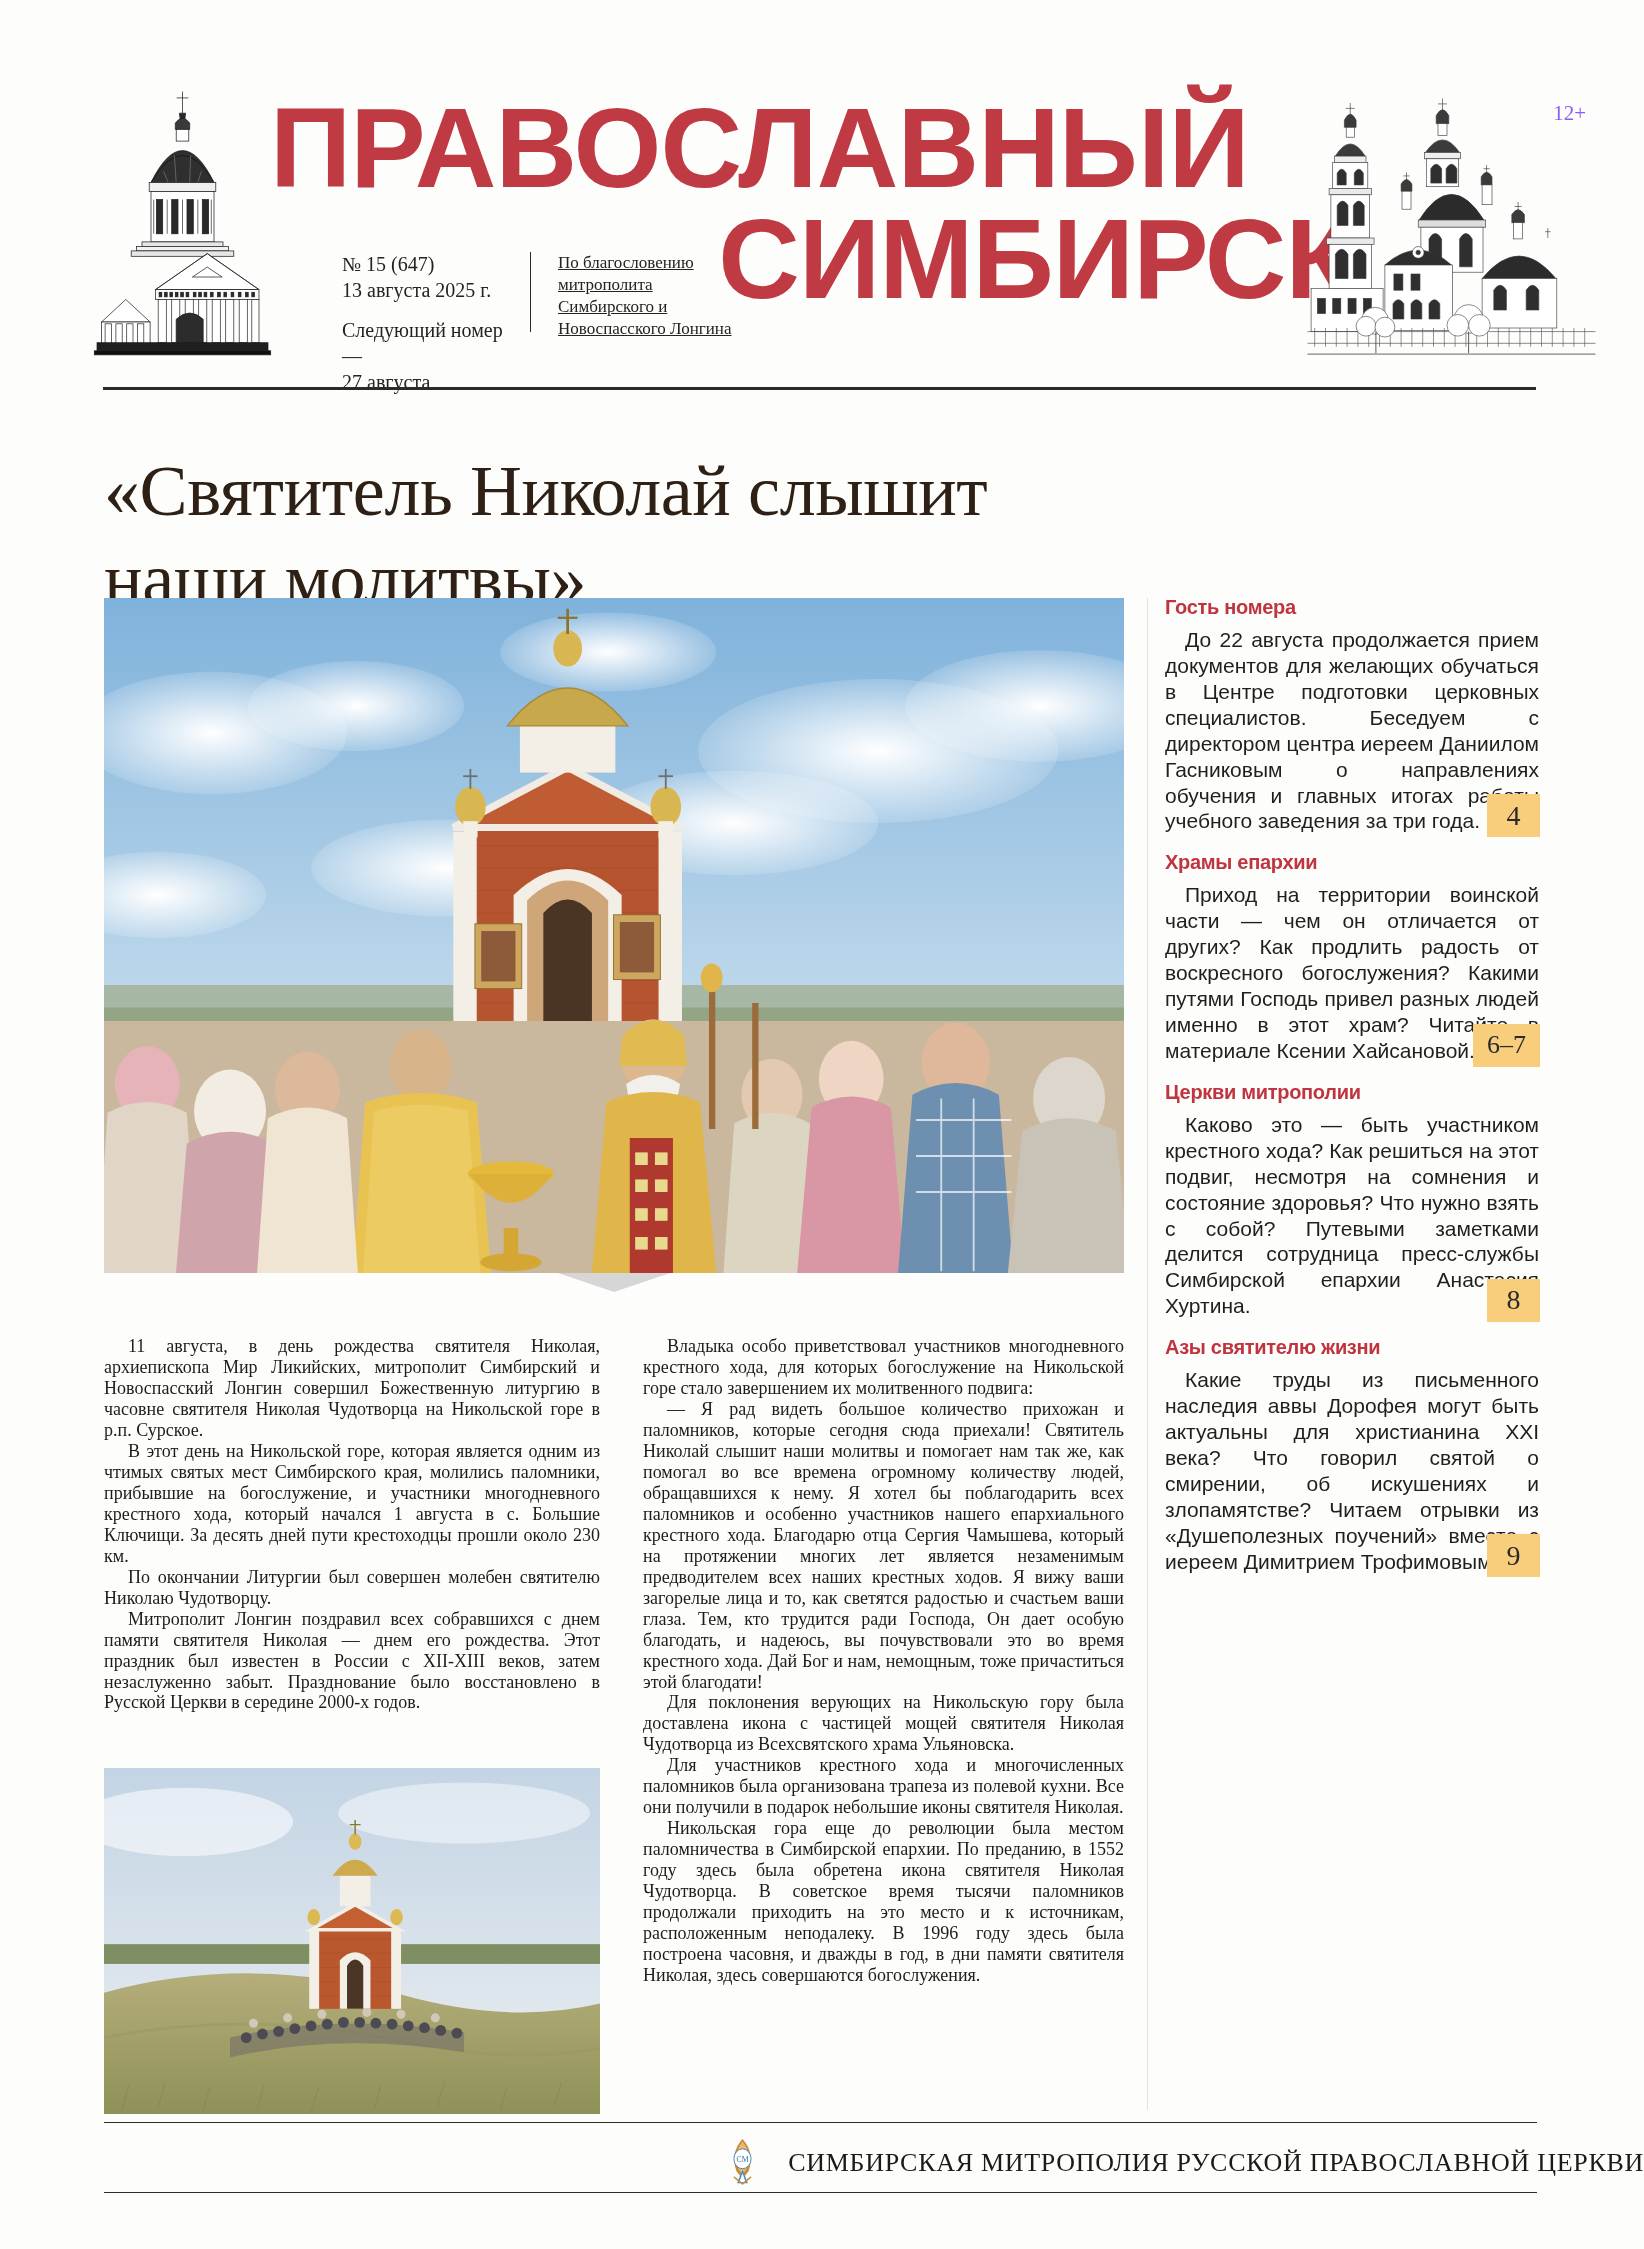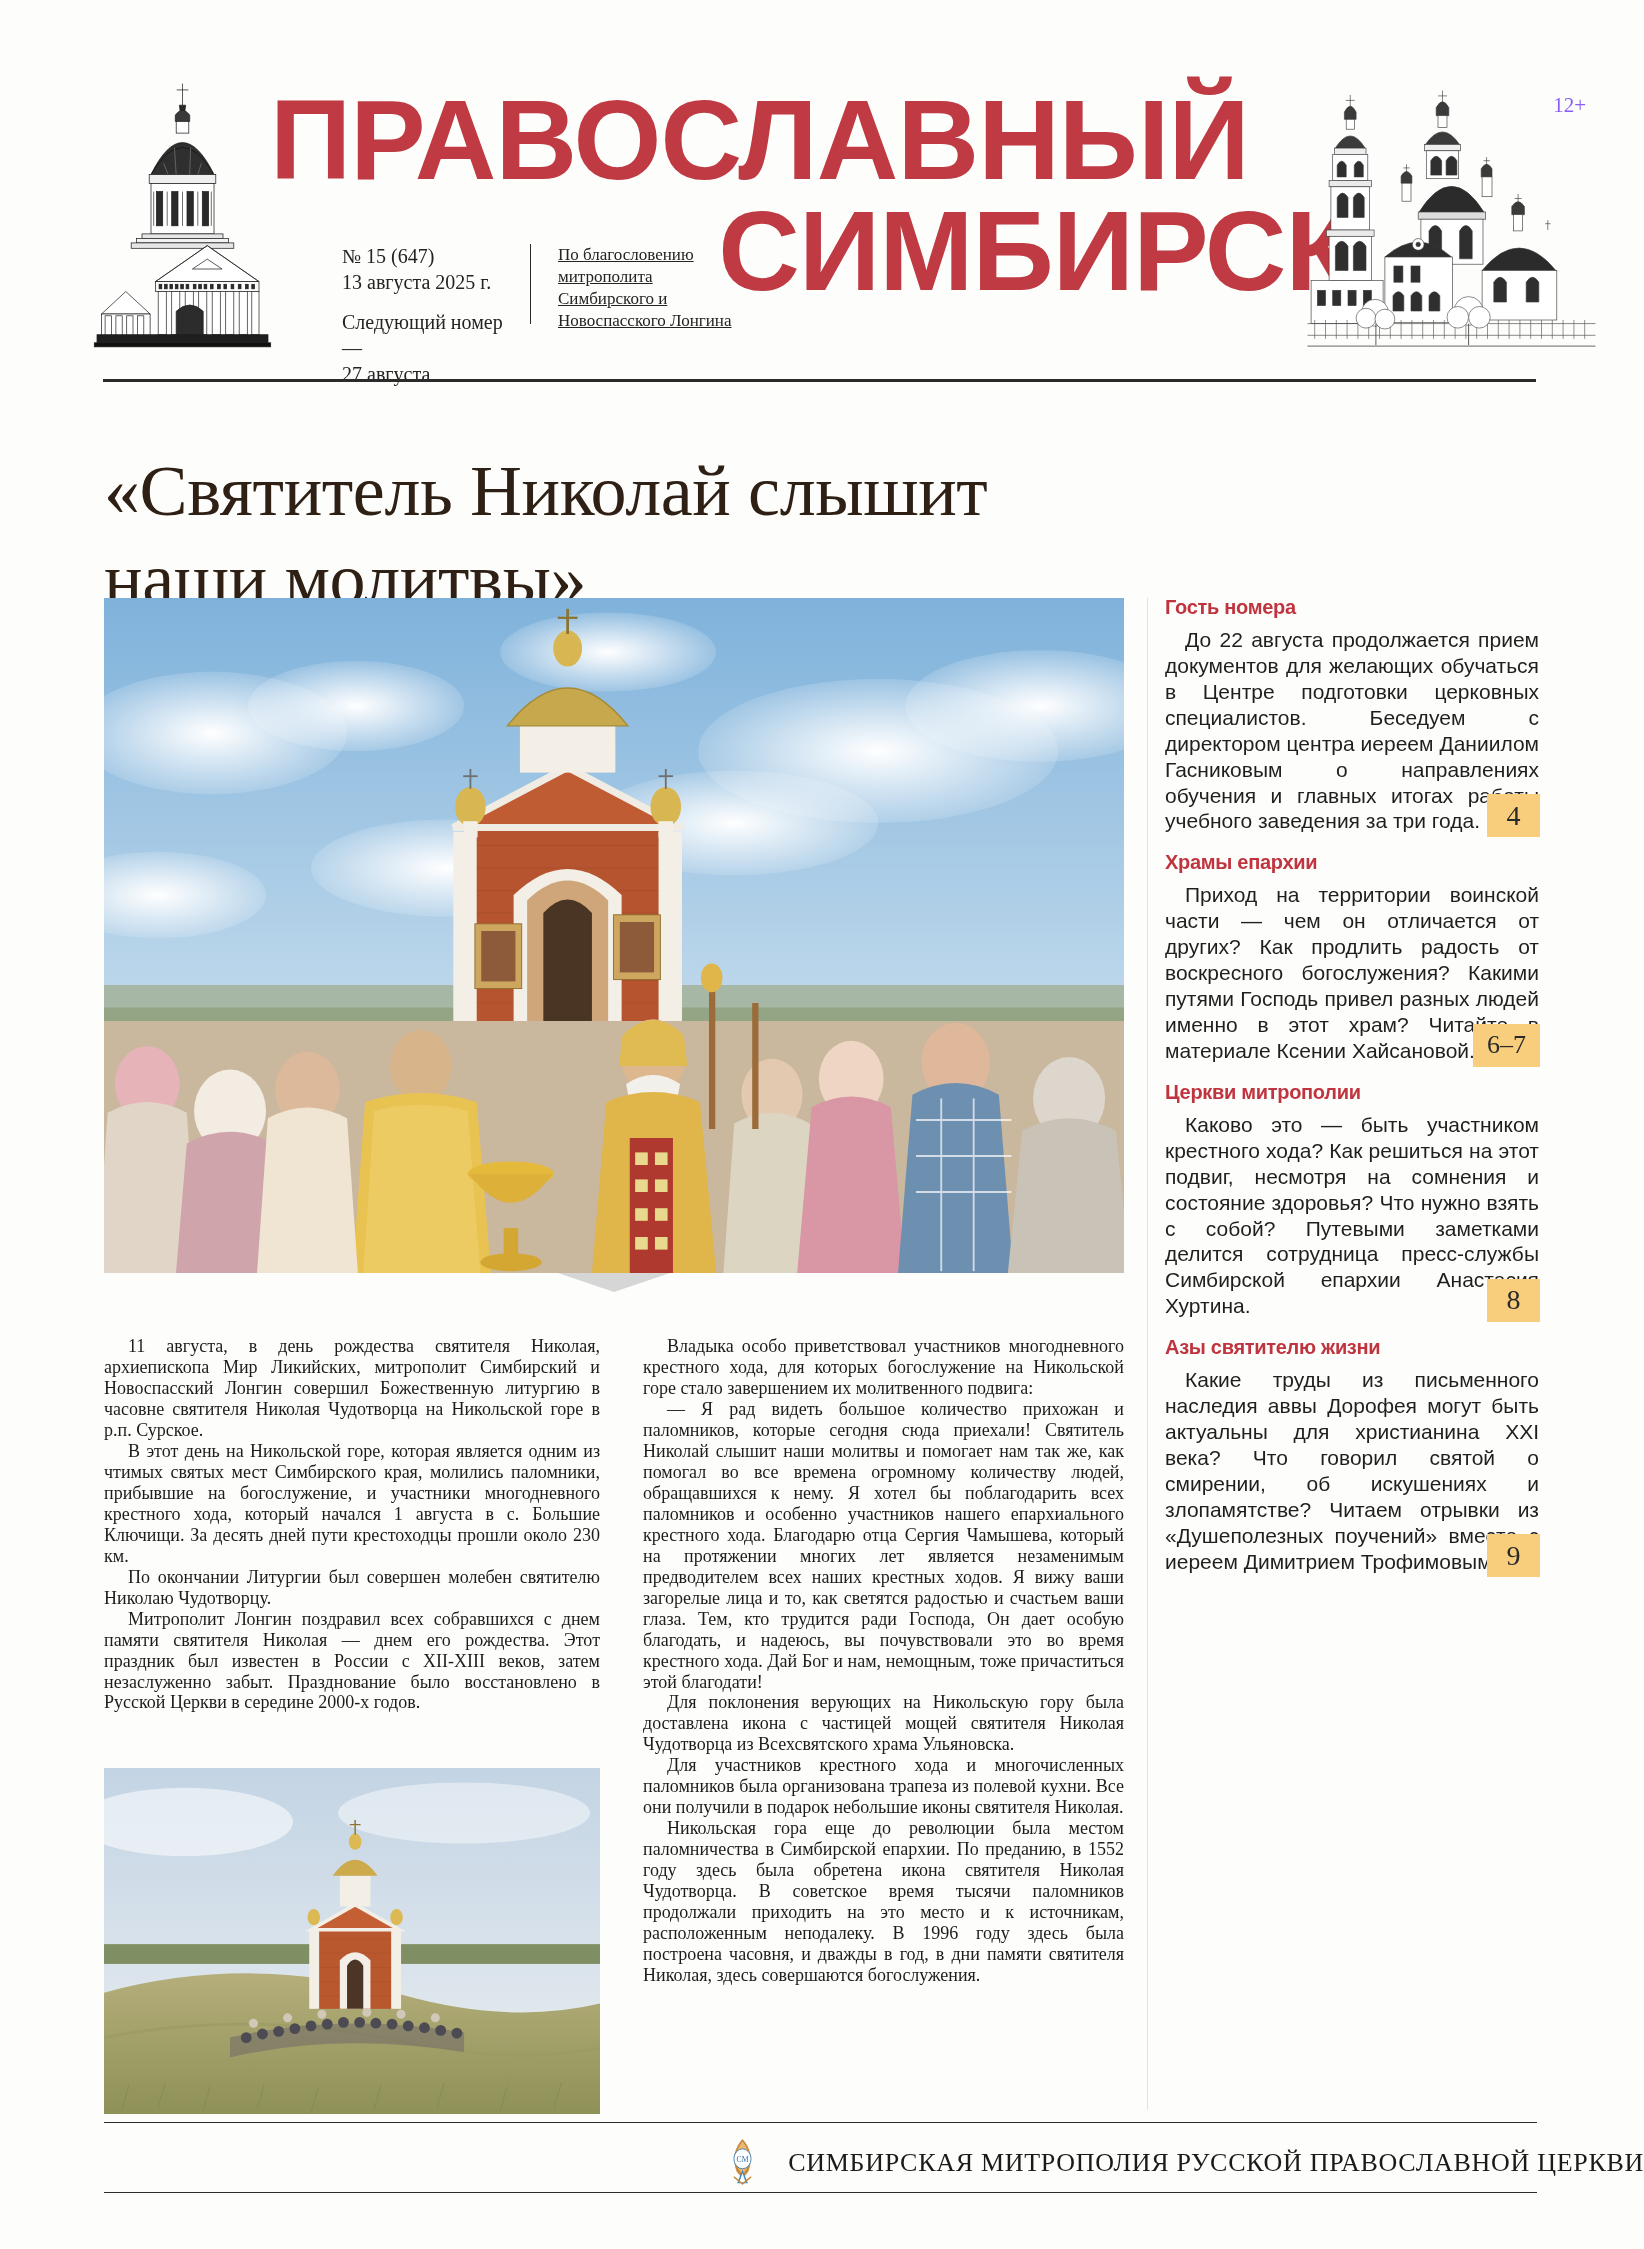--- a/index.html
+++ b/index.html
@@ -13,21 +13,21 @@
     position: relative;
     width: 1644px;
     height: 2268px;
     background: #fdfdfb;
     overflow: hidden;
   }
 
   
   .masthead {
     position: absolute;
-    left: 0; top: 1px;
+    left: 0; top: 9px;
     width: 1644px;
     height: 378px;
   }
 
   .masthead-church-left {
     position: absolute;
     left: 88px; top: 79px;
     width: 189px; height: 270px;
   }
 

